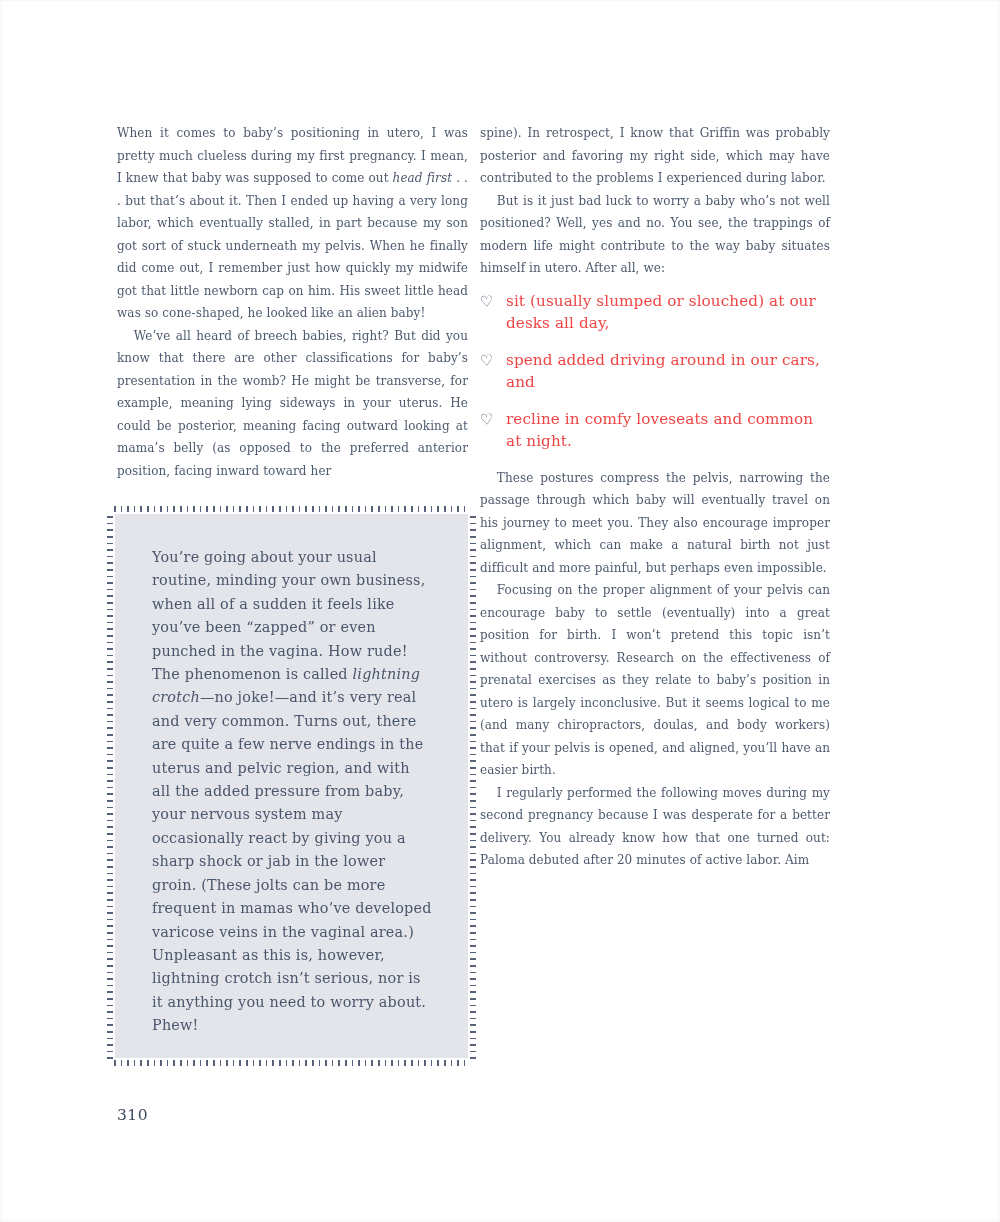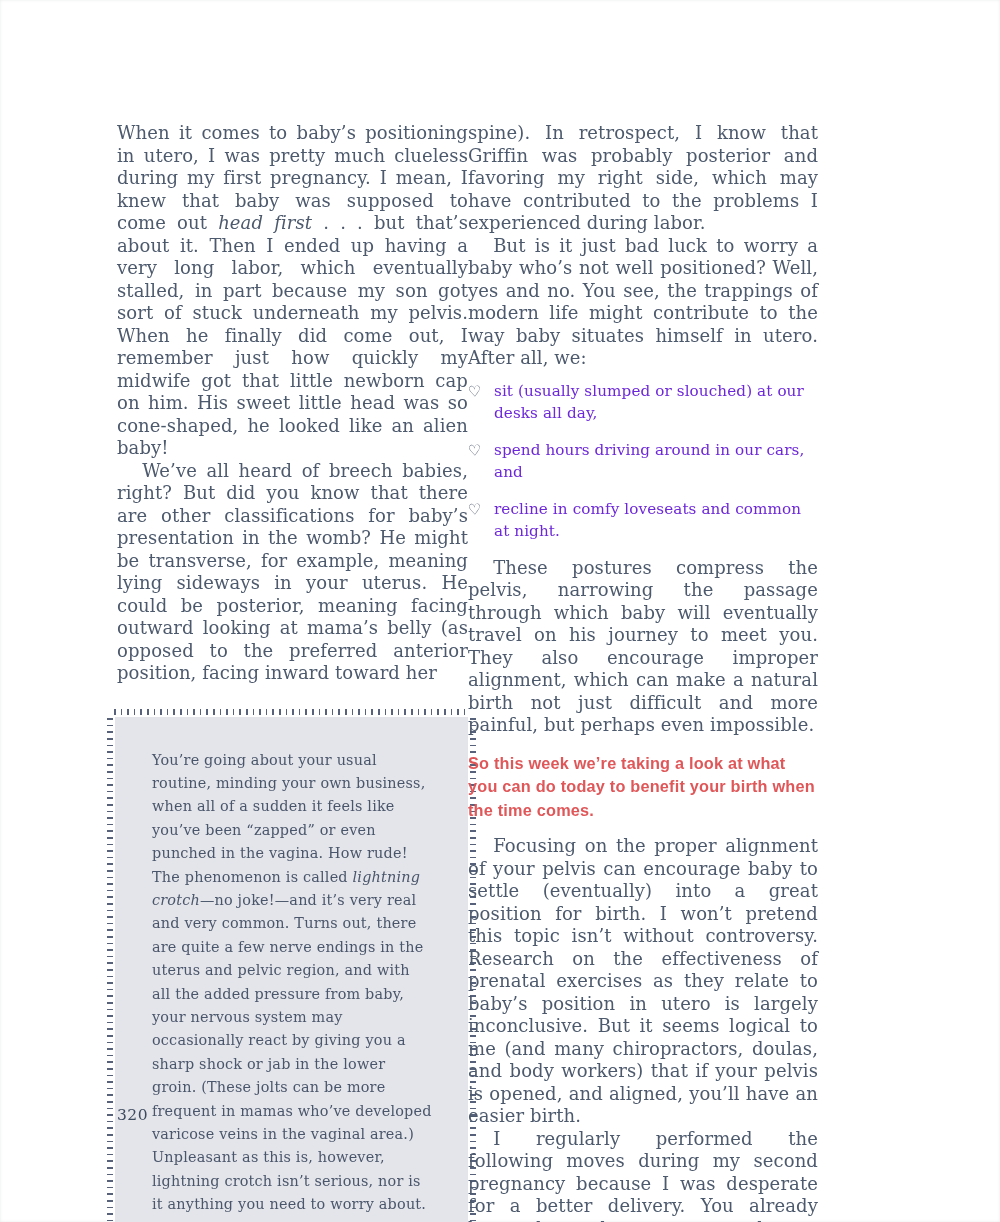--- a/index.html
+++ b/index.html
@@ -13,25 +13,25 @@
   .page {
     position: absolute;
     inset: 0;
     background: #ffffff;
     box-shadow: inset 0 0 3px rgba(120,125,135,0.18);
   }
 
   
   .col { position: absolute; top: 122px; }
   .col-left  { left: 117px; width: 351px; }
-  .col-right { left: 468px; width: 350px; }
+  .col-right { left: 480px; width: 350px; }
 
   p.body-p {
     margin: 0;
-    font-size: 18px;
+    font-size: 12px;
     line-height: 22.5px;
     color: #4d5a6d;
     text-align: justify;
     letter-spacing: 0.1px;
   }
   p.indent { text-indent: 1.4em; }
   p.body-p i { font-style: italic; }
 
   
   ul.heart-list {
@@ -47,21 +47,21 @@
   .heart {
     flex: 0 0 26px;
     font-size: 15px;
     line-height: 22.5px;
     color: #4d5a6d;
     transform: rotate(-4deg);
   }
   .li-text {
     font-size: 15.2px;
     line-height: 22.5px;
-    color: #6d28d9;
+    color: #ef4444;
     letter-spacing: 0.1px;
   }
 
   
   p.highlight {
     margin: 15px 0 13px 0;
     font-family: "Liberation Sans", sans-serif;
     font-weight: bold;
     font-size: 16.3px;
     line-height: 23.5px;
@@ -152,29 +152,28 @@
     <p class="body-p">spine). In retrospect, I know that Griffin was probably posterior and favoring my right side, which may have contributed to the problems I experienced during labor.</p>
     <p class="body-p indent">But is it just bad luck to worry a baby who’s not well positioned? Well, yes and no. You see, the trappings of modern life might contribute to the way baby situates himself in utero. After all, we:</p>
 
     <ul class="heart-list">
       <li>
         <span class="heart">♡</span>
         <span class="li-text">sit (usually slumped or slouched) at our desks all day,</span>
       </li>
       <li>
         <span class="heart">♡</span>
-        <span class="li-text">spend hours driving around in our cars, and</span>
+        <span class="li-text">spend added driving around in our cars, and</span>
       </li>
       <li>
         <span class="heart">♡</span>
         <span class="li-text">recline in comfy loveseats and common at night.</span>
       </li>
     </ul>
 
     <p class="body-p indent">These postures compress the pelvis, narrowing the passage through which baby will eventually travel on his journey to meet you. They also encourage improper alignment, which can make a natural birth not just difficult and more painful, but perhaps even impossible.</p>
-    <p class="highlight">So this week we’re taking a look at what you can do today to benefit your birth when the time comes.</p>
     <p class="body-p indent">Focusing on the proper alignment of your pelvis can encourage baby to settle (eventually) into a great position for birth. I won’t pretend this topic isn’t without controversy. Research on the effectiveness of prenatal exercises as they relate to baby’s position in utero is largely inconclusive. But it seems logical to me (and many chiropractors, doulas, and body workers) that if your pelvis is opened, and aligned, you’ll have an easier birth.</p>
     <p class="body-p indent">I regularly performed the following moves during my second pregnancy because I was desperate for a better delivery. You already know how that one turned out: Paloma debuted after 20 minutes of active labor. Aim</p>
   </div>
 
-  <span class="footer-pagenum">320</span>
+  <span class="footer-pagenum">310</span>
 
 </div>
 
 </body></html>

